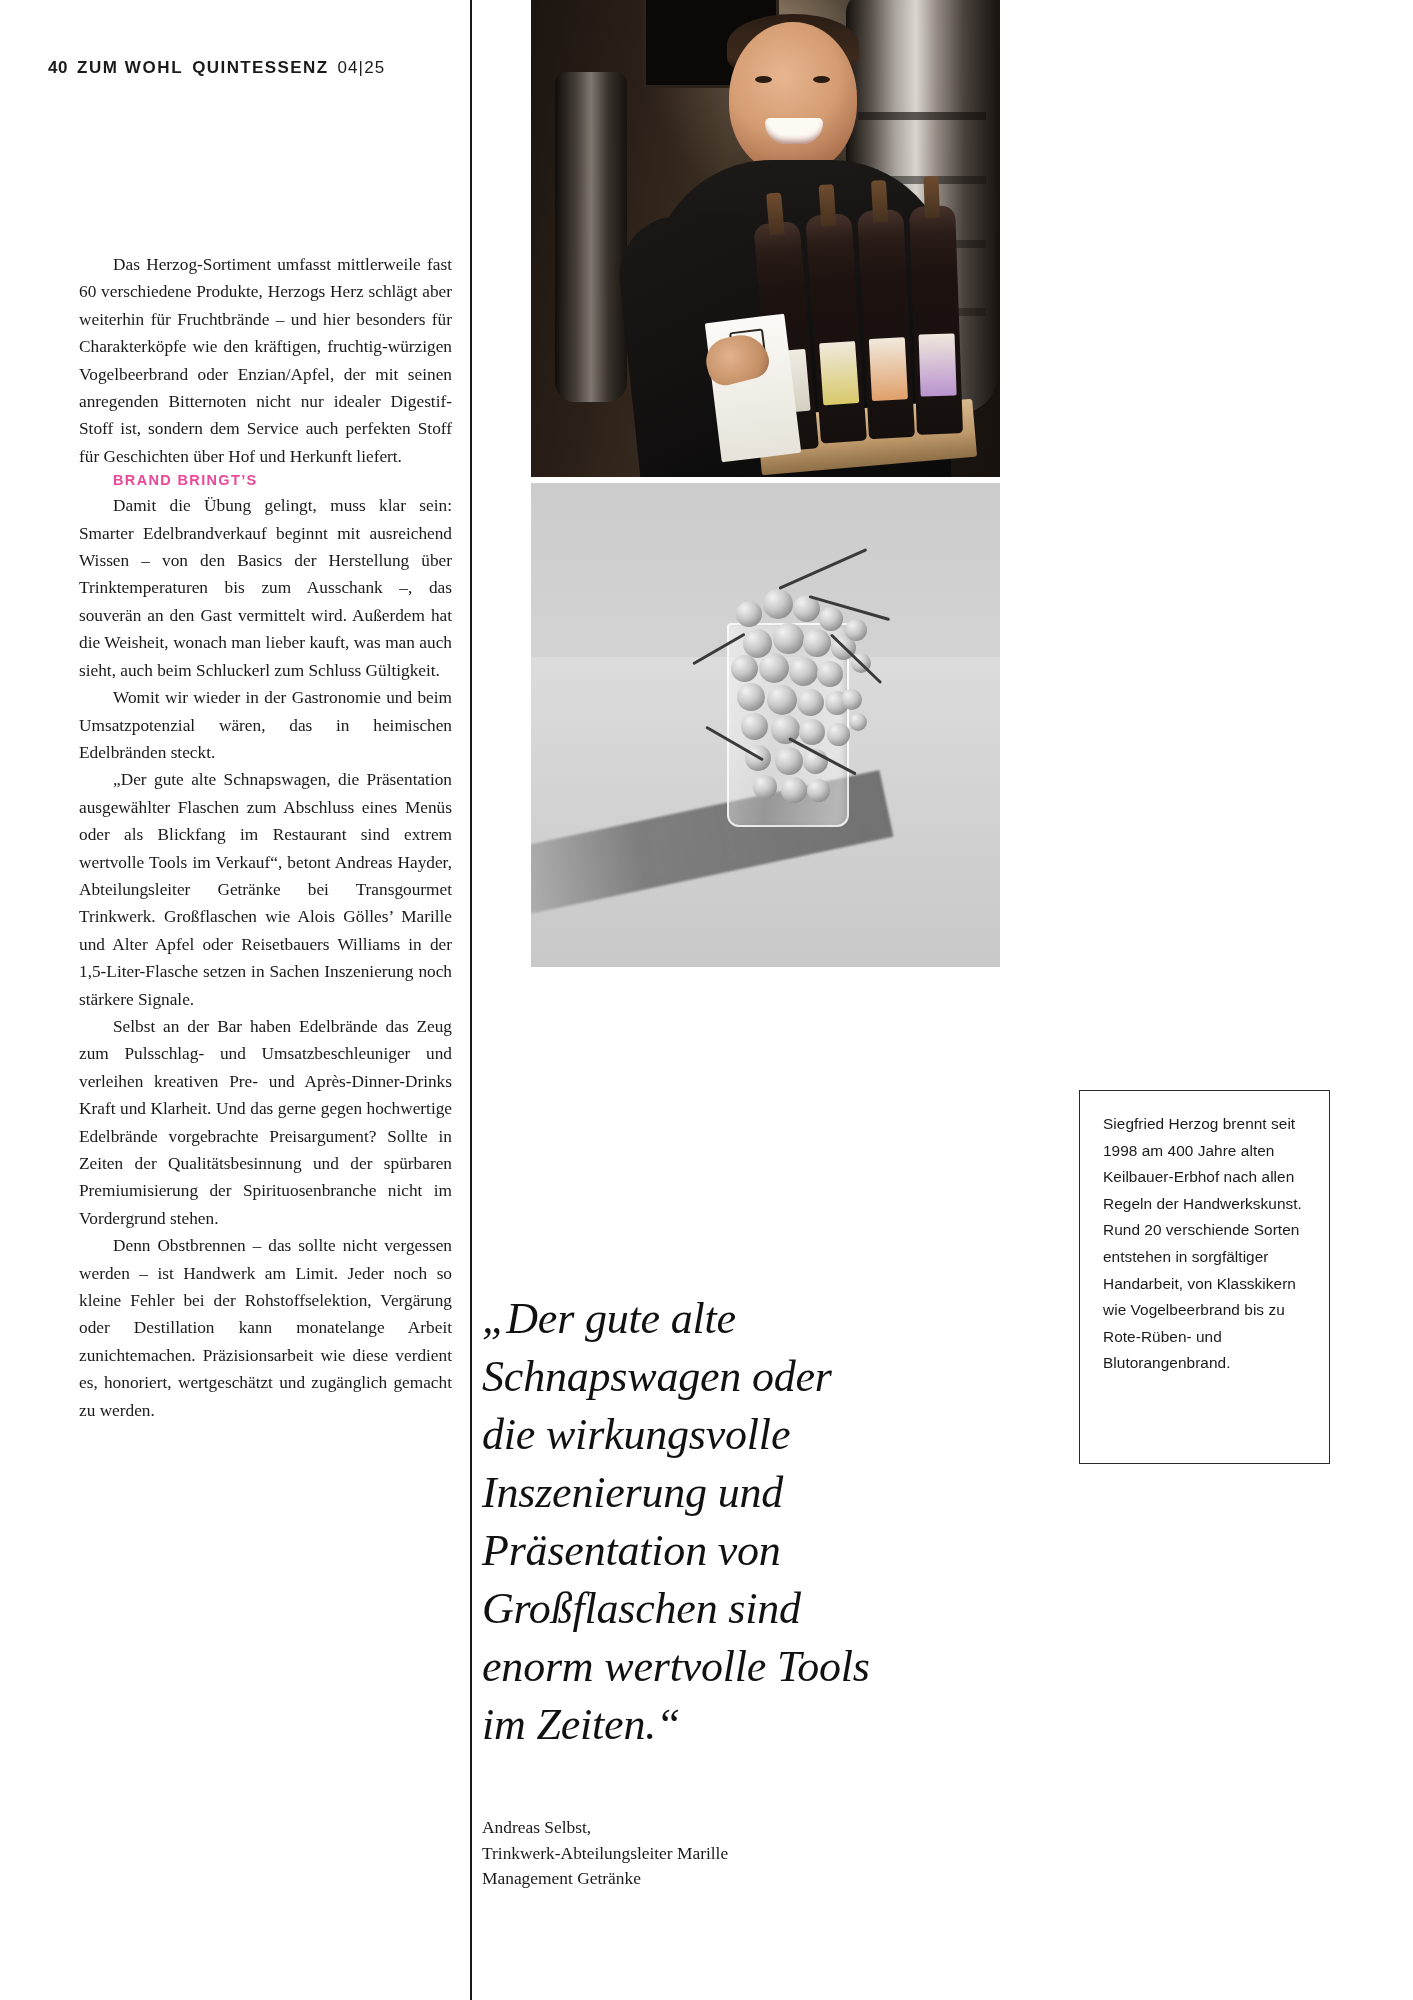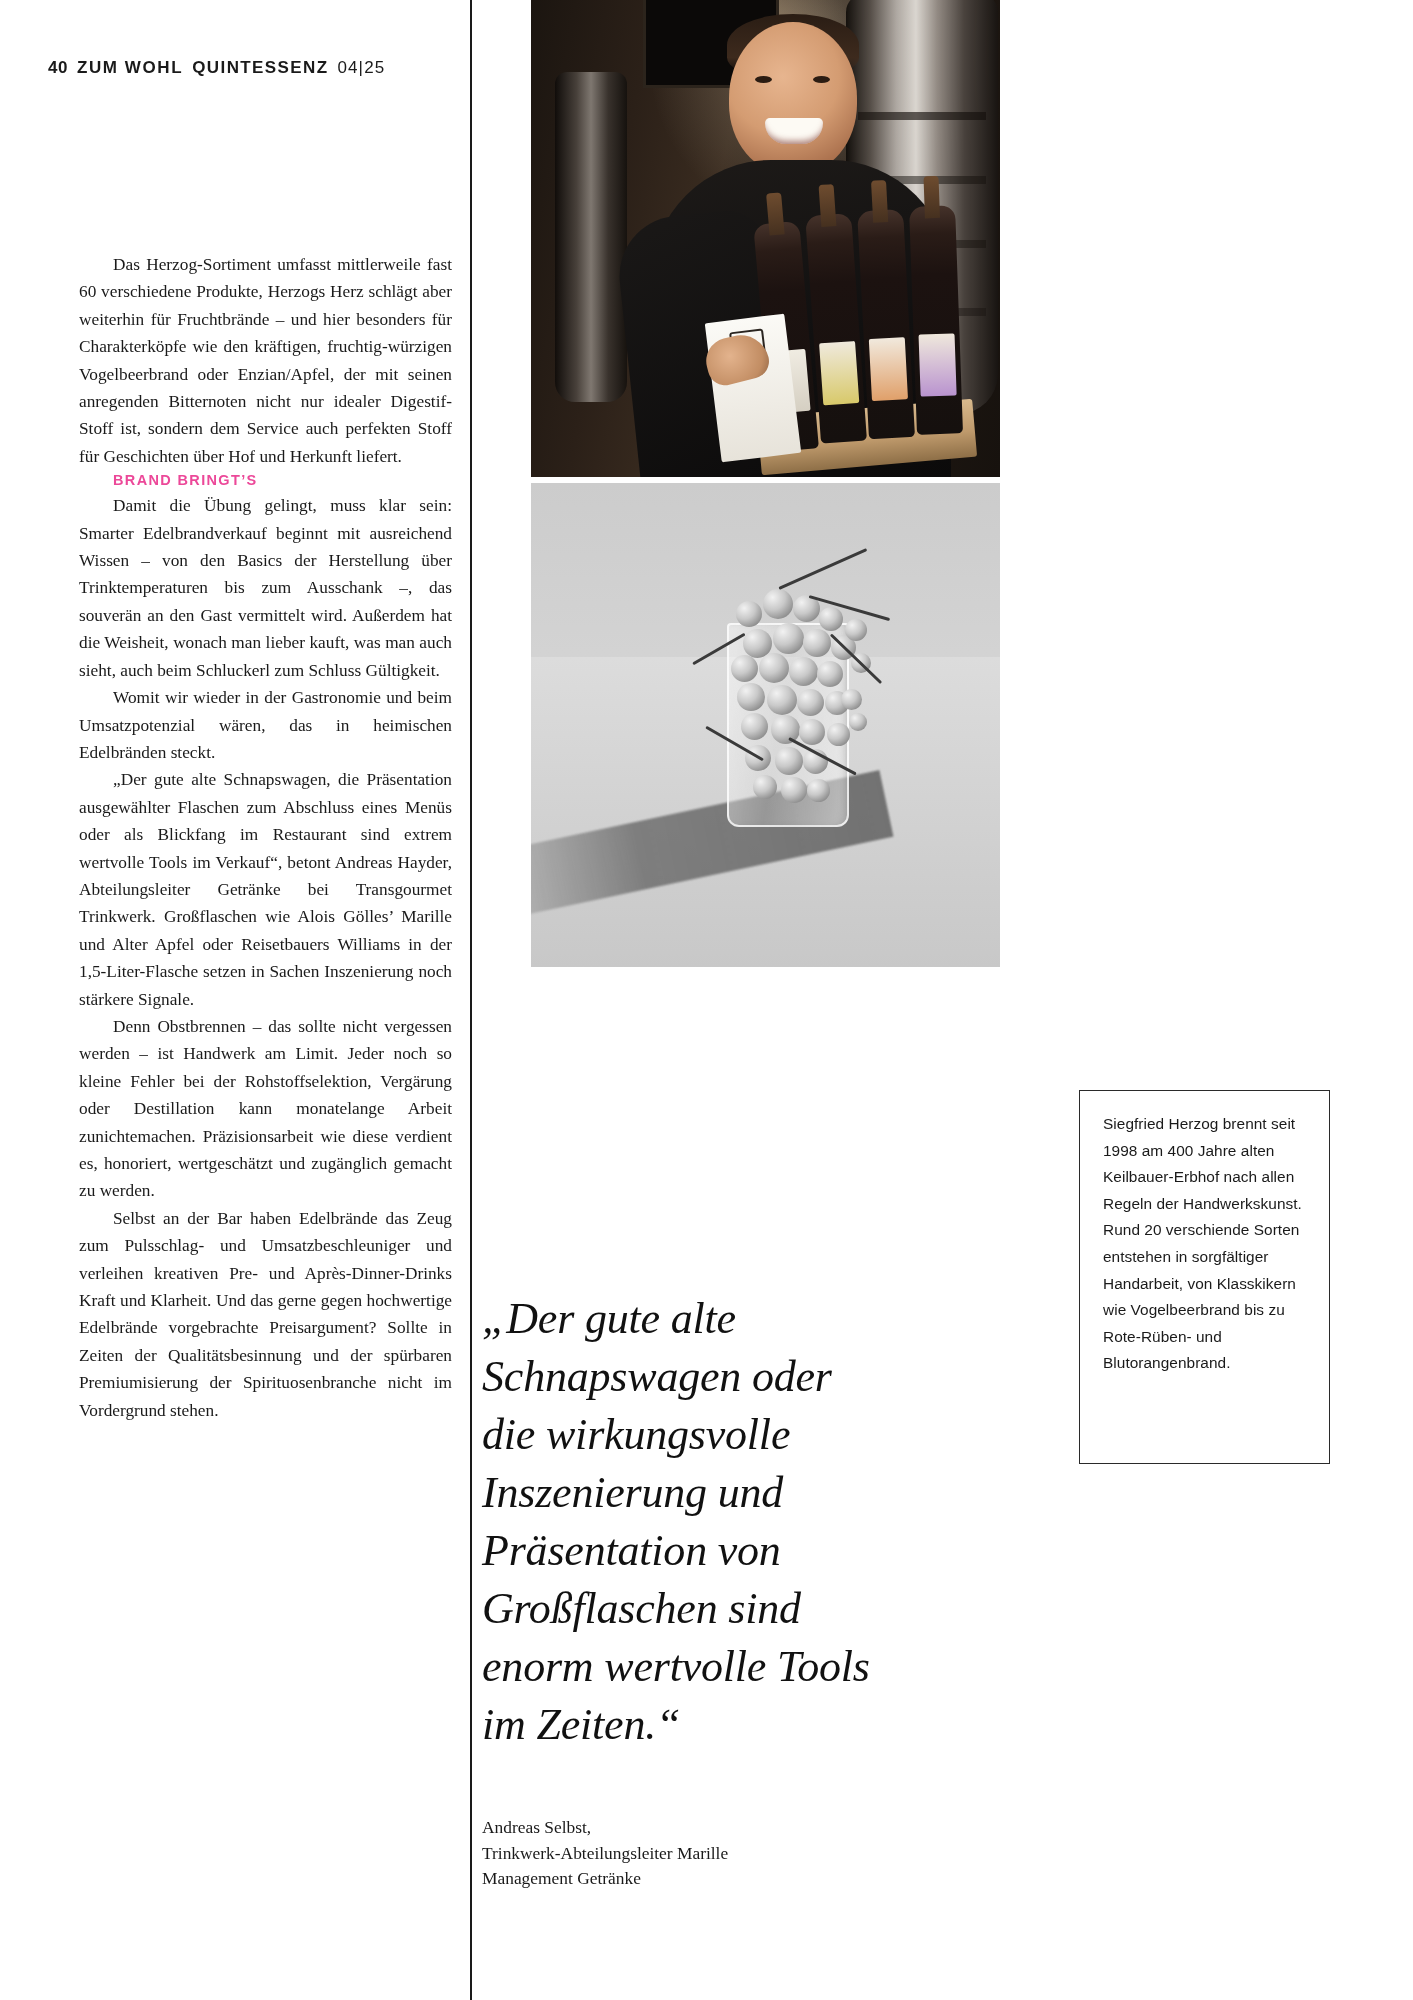--- a/index.html
+++ b/index.html
@@ -416,22 +416,22 @@
   </div>
 
   <div class="column-rule"></div>
 
   <div class="col-left">
     <p>Das Herzog-Sortiment umfasst mittlerweile fast 60 verschiedene Produkte, Herzogs Herz schlägt aber weiterhin für Fruchtbrände – und hier besonders für Charakterköpfe wie den kräftigen, fruchtig-würzigen Vogelbeerbrand oder Enzian/Apfel, der mit seinen anregenden Bitternoten nicht nur idealer Digestif-Stoff ist, sondern dem Service auch perfekten Stoff für Geschichten über Hof und Herkunft liefert.</p>
     <p class="subhead">BRAND BRINGT’S</p>
     <p>Damit die Übung gelingt, muss klar sein: Smarter Edelbrandverkauf beginnt mit ausreichend Wissen – von den Basics der Herstellung über Trinktemperaturen bis zum Ausschank –, das souverän an den Gast vermittelt wird. Außerdem hat die Weisheit, wonach man lieber kauft, was man auch sieht, auch beim Schluckerl zum Schluss Gültigkeit.</p>
     <p>Womit wir wieder in der Gastronomie und beim Umsatzpotenzial wären, das in heimischen Edelbränden steckt.</p>
     <p>„Der gute alte Schnapswagen, die Präsentation ausgewählter Flaschen zum Abschluss eines Menüs oder als Blickfang im Restaurant sind extrem wertvolle Tools im Verkauf“, betont Andreas Hayder, Abteilungsleiter Getränke bei Transgourmet Trinkwerk. Großflaschen wie Alois Gölles’ Marille und Alter Apfel oder Reisetbauers Williams in der 1,5-Liter-Flasche setzen in Sachen Inszenierung noch stärkere Signale.</p>
+    <p>Selbst an der Bar haben Edelbrände das Zeug zum Pulsschlag- und Umsatzbeschleuniger und verleihen kreativen Pre- und Après-Dinner-Drinks Kraft und Klarheit. Und das gerne gegen hochwertige Edelbrände vorgebrachte Preisargument? Sollte in Zeiten der Qualitätsbesinnung und der spürbaren Premiumisierung der Spirituosenbranche nicht im Vordergrund stehen.</p>
     <p>Denn Obstbrennen – das sollte nicht vergessen werden – ist Handwerk am Limit. Jeder noch so kleine Fehler bei der Rohstoffselektion, Vergärung oder Destillation kann monatelange Arbeit zunichtemachen. Präzisionsarbeit wie diese verdient es, honoriert, wertgeschätzt und zugänglich gemacht zu werden.</p>
-    <p>Selbst an der Bar haben Edelbrände das Zeug zum Pulsschlag- und Umsatzbeschleuniger und verleihen kreativen Pre- und Après-Dinner-Drinks Kraft und Klarheit. Und das gerne gegen hochwertige Edelbrände vorgebrachte Preisargument? Sollte in Zeiten der Qualitätsbesinnung und der spürbaren Premiumisierung der Spirituosenbranche nicht im Vordergrund stehen.</p>
   </div>
 
   <div class="photo-top">
     <div class="bg"></div>
     <div class="backlight"></div>
     <div class="frame-dark"></div>
     <div class="still"></div>
     <div class="still2"></div>
     <div class="hair"></div>
     <div class="head"></div>

